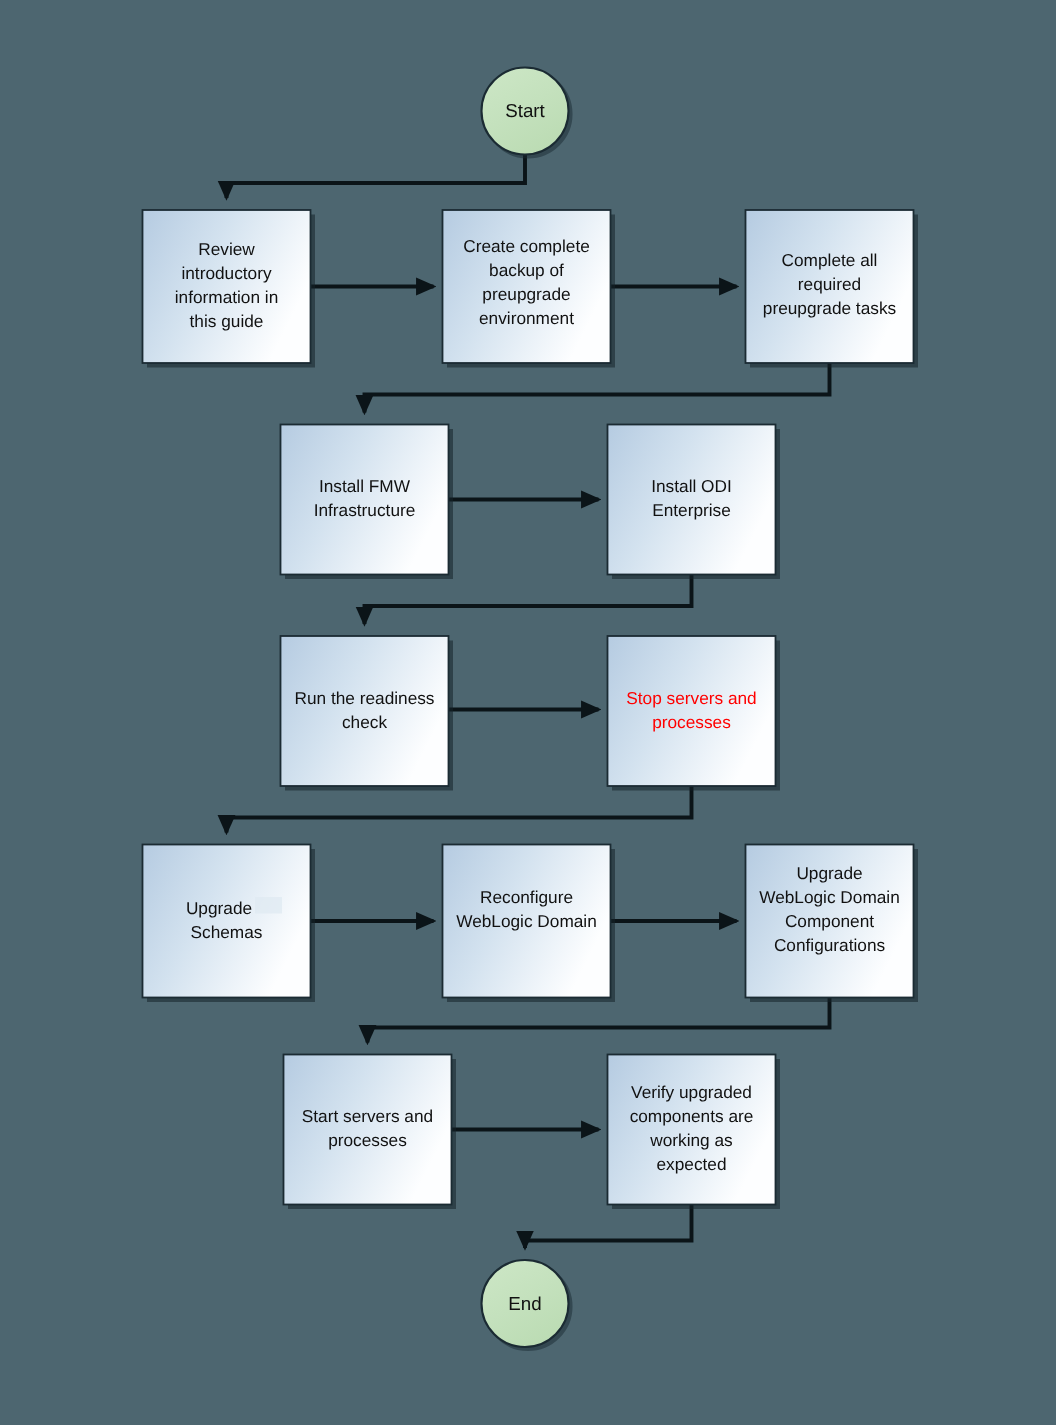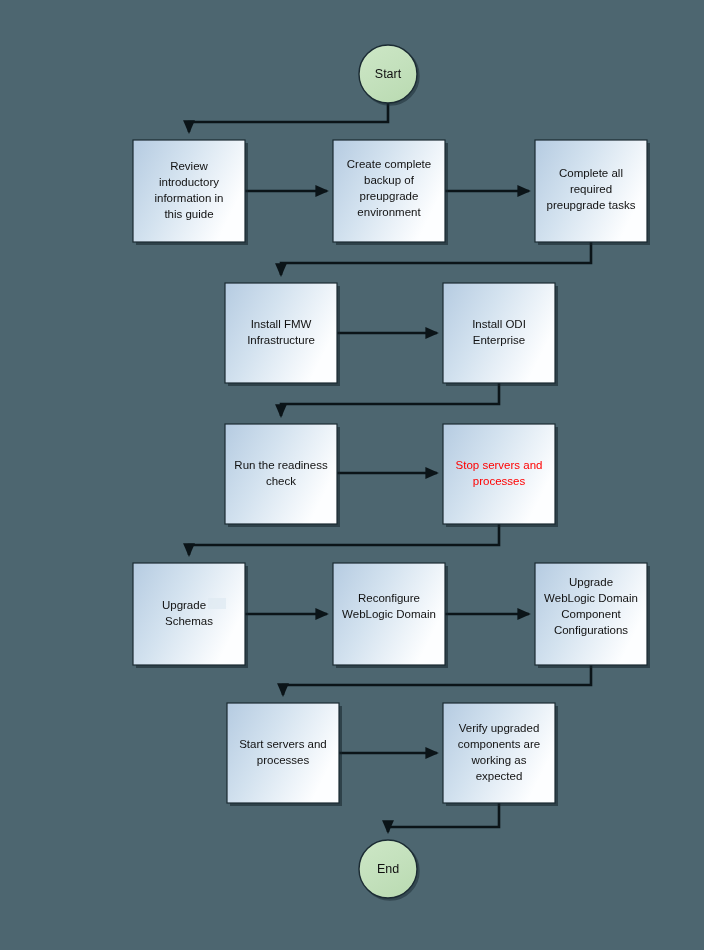--- a/index.html
+++ b/index.html
@@ -7,21 +7,20 @@
     padding: 0;
     background: #4d6670;
   }
   #canvas {
     position: relative;
     width: 612px;
     height: 950px;
     background: #4d6670;
     overflow: hidden;
     font-family: "Liberation Sans", sans-serif;
-    margin-left: 38px;
   }
   #flow-svg {
     position: absolute;
     top: 0;
     left: 0;
     width: 704px;
     height: 950px;
   }
   .node-text {
     font-family: "Liberation Sans", sans-serif;

